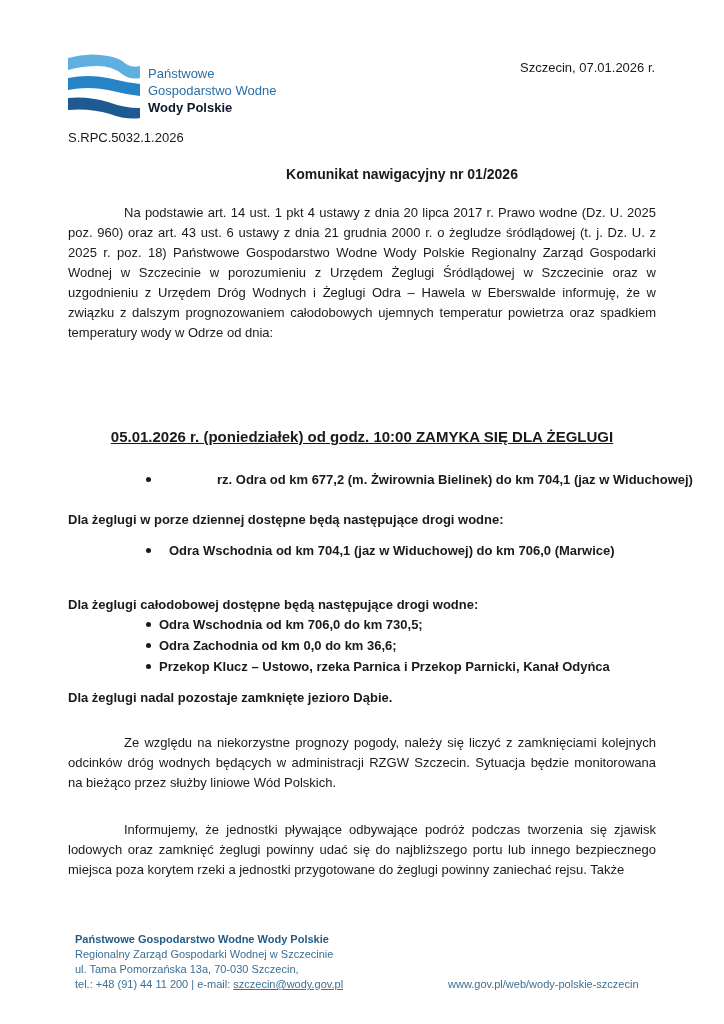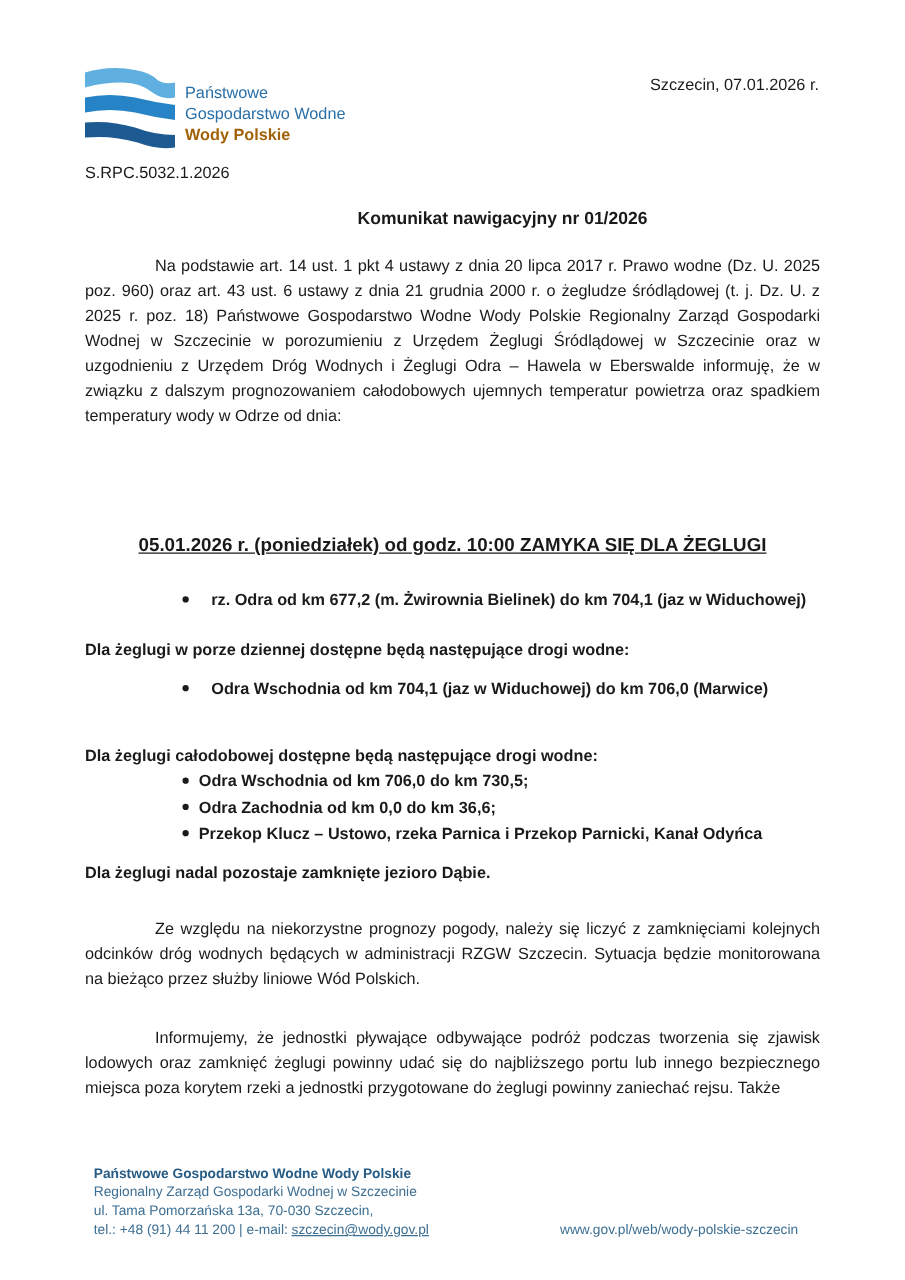--- a/index.html
+++ b/index.html
@@ -1,30 +1,30 @@
 <!DOCTYPE html>
 <html><head>
 <meta charset="utf-8">
 <style>
   html, body { margin: 0; padding: 0; background: #ffffff; }
   body { width: 724px; height: 1024px; position: relative; overflow: hidden;
          font-family: "Liberation Sans", "DejaVu Sans", sans-serif; color: #1a1a1a; }
   .abs { position: absolute; }
   .logo { left: 68px; top: 52px; width: 72px; height: 68px; }
   .logo-text { left: 148px; top: 54px; font-size: 13px; line-height: 17px; color: #2a6fa6; margin-top: 11px; }
-  .logo-text .bold { font-weight: bold; color: #a16207; }
+  .logo-text .bold { font-weight: bold; color: #0f172a; }
   .city-date { left: 520px; top: 60px; font-size: 13px; }
   .ref { left: 68px; top: 130px; font-size: 13px; }
   .title { left: 0; width: 724px; top: 166px; text-align: center; font-size: 14px; font-weight: bold; padding-left: 80px; box-sizing: border-box; }
   .para { left: 68px; width: 588px; font-size: 13px; line-height: 20px; text-align: justify; text-indent: 56px; }
   .p1 { top: 203px; }
   .heading { left: 0; width: 724px; top: 428px; text-align: center; font-size: 15px; font-weight: bold; text-decoration: underline; }
   .bullet-line { font-size: 13px; font-weight: bold; display: flex; align-items: center; }
   .bullet-line .dot { display: inline-block; width: 5px; height: 5px; border-radius: 50%; background: #1a1a1a; margin-right: 18px; }
-  .b-close { left: 146px; top: 472px; }
+  .b-close { left: 146px; top: 472px; gap: 48px; }
   .bold-line { left: 68px; font-size: 13px; font-weight: bold; }
   .bl-day { top: 512px; }
   .b-day { left: 146px; top: 543px; }
   .bl-all { top: 582px; margin-top: 15px; }
   .list-all { left: 146px; top: 614px; }
   .list-all .bullet-line { height: 21px; }
   .list-all .bullet-line .dot { margin-right: 8px; }
   .bl-lake { top: 690px; }
   .p2 { top: 733px; }
   .p3 { top: 820px; }

